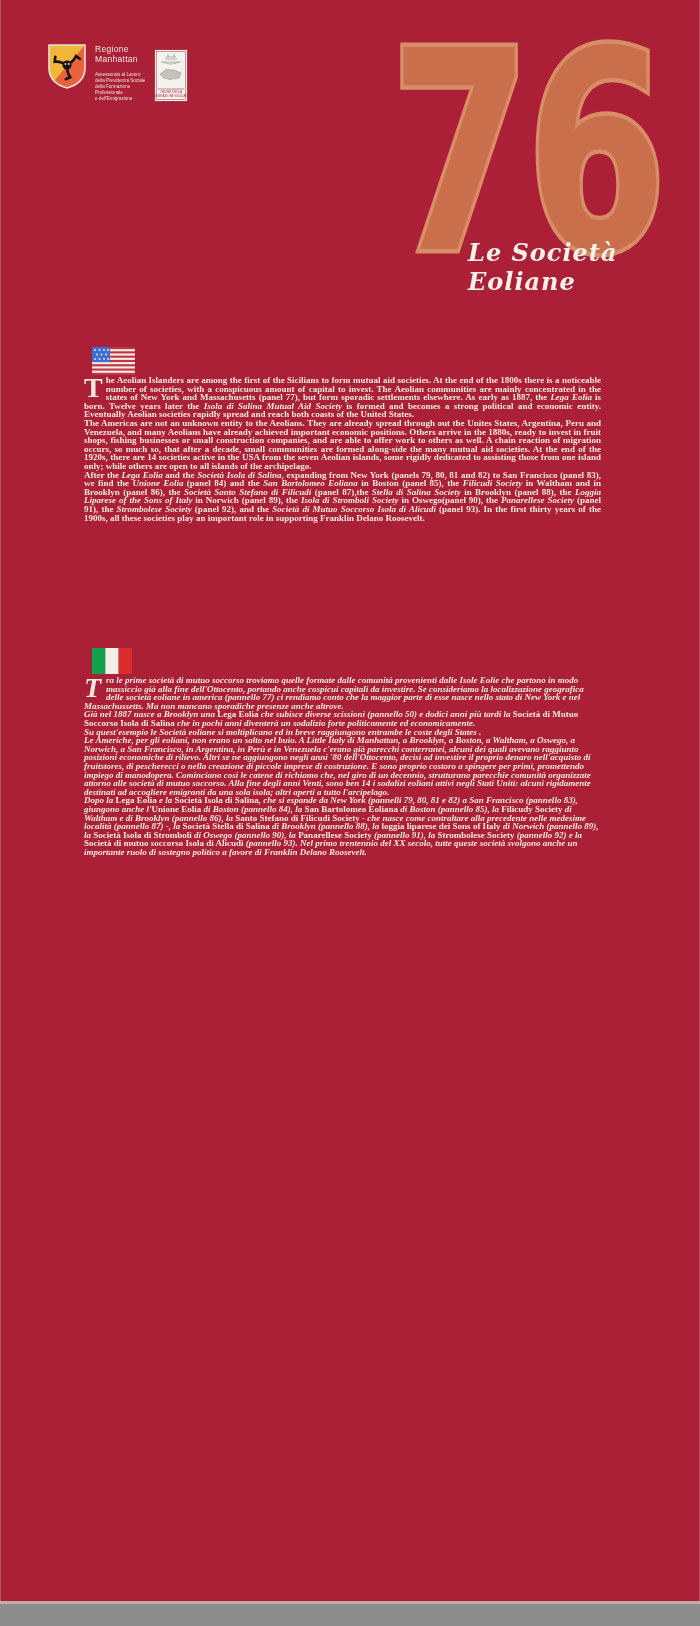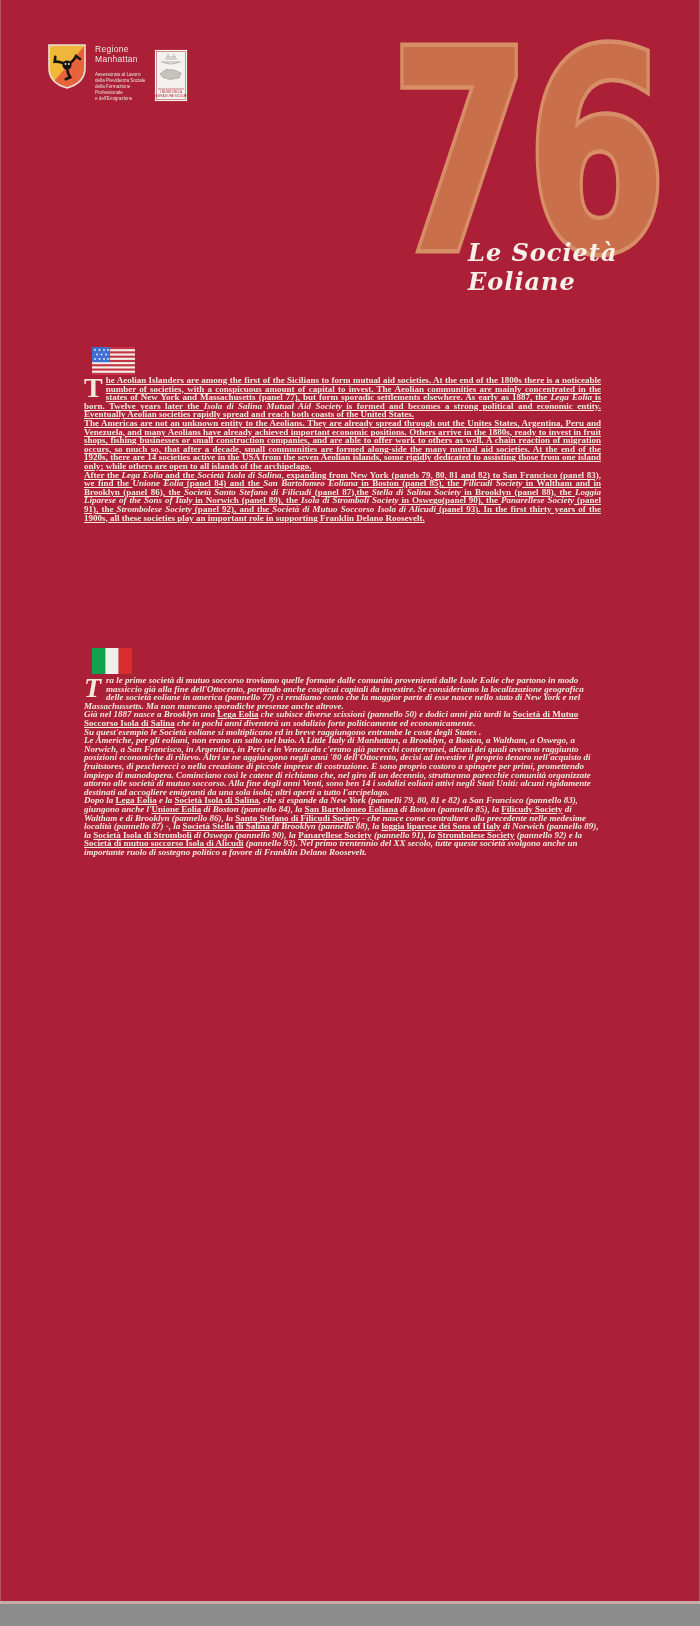--- a/index.html
+++ b/index.html
@@ -39,21 +39,21 @@
   .flag-it{top:648px;}
   
   .body-text{
     position:absolute;left:84px;width:517px;
     color:#f2e9dd;font-size:9px;line-height:8.6px;
     font-weight:bold;
   }
   .body-text p{margin:0;}
   .en-text{top:376px;text-align:justify;}
   .it-text{top:676px;font-style:italic;text-align:left;}
-  .run-r{font-style:normal;text-decoration:underline;}
+  .run-r{font-style:normal;}
   .run-i{font-style:italic;}
   .run-dc{float:left;font-style:normal;font-weight:bold;font-size:28px;line-height:22px;padding:1px 3px 0 0;}
   .run-dci{float:left;font-style:italic;font-weight:bold;font-size:28px;line-height:22px;padding:1px 5px 0 0;}
   
   .bottom-edge{position:absolute;left:0;bottom:0;width:100%;height:3px;background:#cbc4b9;opacity:.85;}
   .side-edge{position:absolute;top:0;width:1px;height:100%;background:#cbc4b9;opacity:.35;}
   .side-edge.l{left:0;} .side-edge.r{right:0;}
 </style>
 </head>
 <body>

